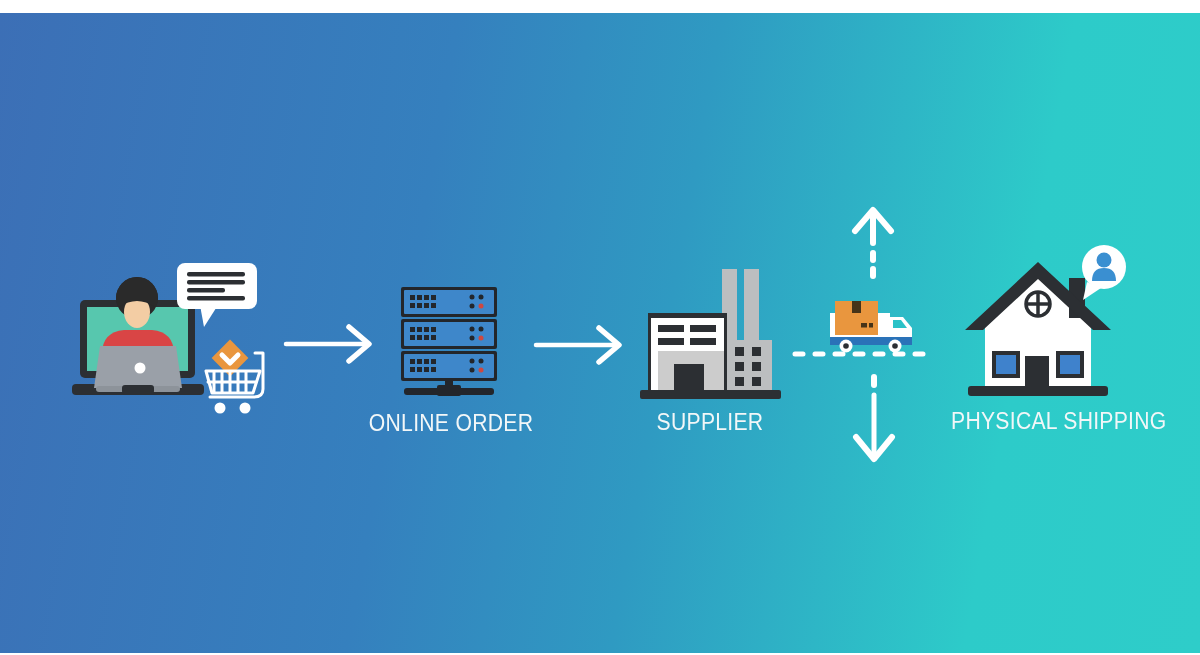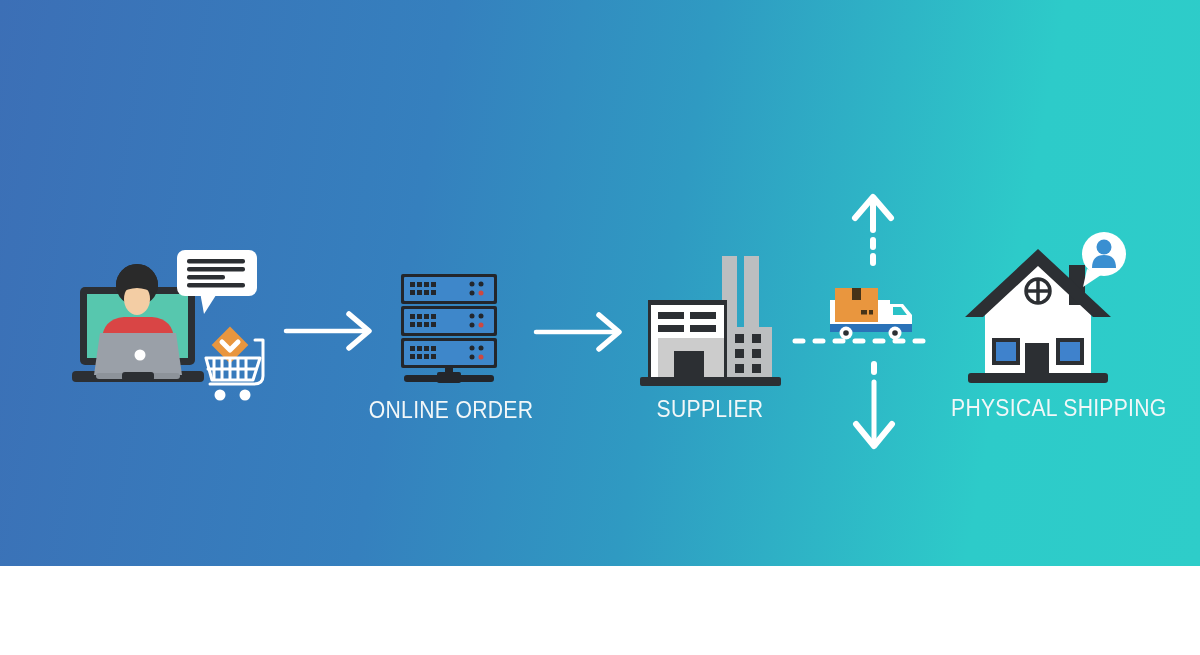--- a/index.html
+++ b/index.html
@@ -7,25 +7,26 @@
     --c-white:#ffffff; --c-dark:#2c2f33; --c-label-text:#f2f7f8;
     --c-screen-teal:#57c7ae; --c-hair:#2a2a2a; --c-skin:#f3cda4;
     --c-shirt-red:#d94545; --c-laptop-gray:#9aa0a8; --c-laptop-gray-light:#8d939a;
     --c-orange:#e9963e; --c-tape-brown:#463318;
     --c-server-blue:#3e87ca; --c-server-shell:#23262b; --c-led-red:#cf4840;
     --c-factory-gray:#bcbec0; --c-door-gray:#cccccc; --c-window-blue:#3f82cc;
     --c-truck-blue:#2a72b8; --c-person-blue:#3a8fd1; --c-cab-window:#2bc2c7;
   }
   html,body{margin:0;padding:0;}
   .canvas{
-    position:relative; width:1200px; height:566px; overflow:hidden;
+    position:relative; width:1200px; height:640px; overflow:hidden;
     background:linear-gradient(100deg,
       var(--c-bg-left) 0%, #3580be 35%,
       var(--c-bg-mid) 55%, var(--c-bg-right) 82%, #2ecdc9 100%);
     font-family:"Liberation Sans", sans-serif;
+    margin-top:13px;
   }
   .abs{position:absolute;}
   .step-label{
     position:absolute; width:200px; text-align:center;
     color:var(--c-label-text); font-size:23px; letter-spacing:.3px;
     transform:scaleX(.92); transform-origin:center;
     white-space:nowrap; user-select:none;
   }
 </style>
 </head>

